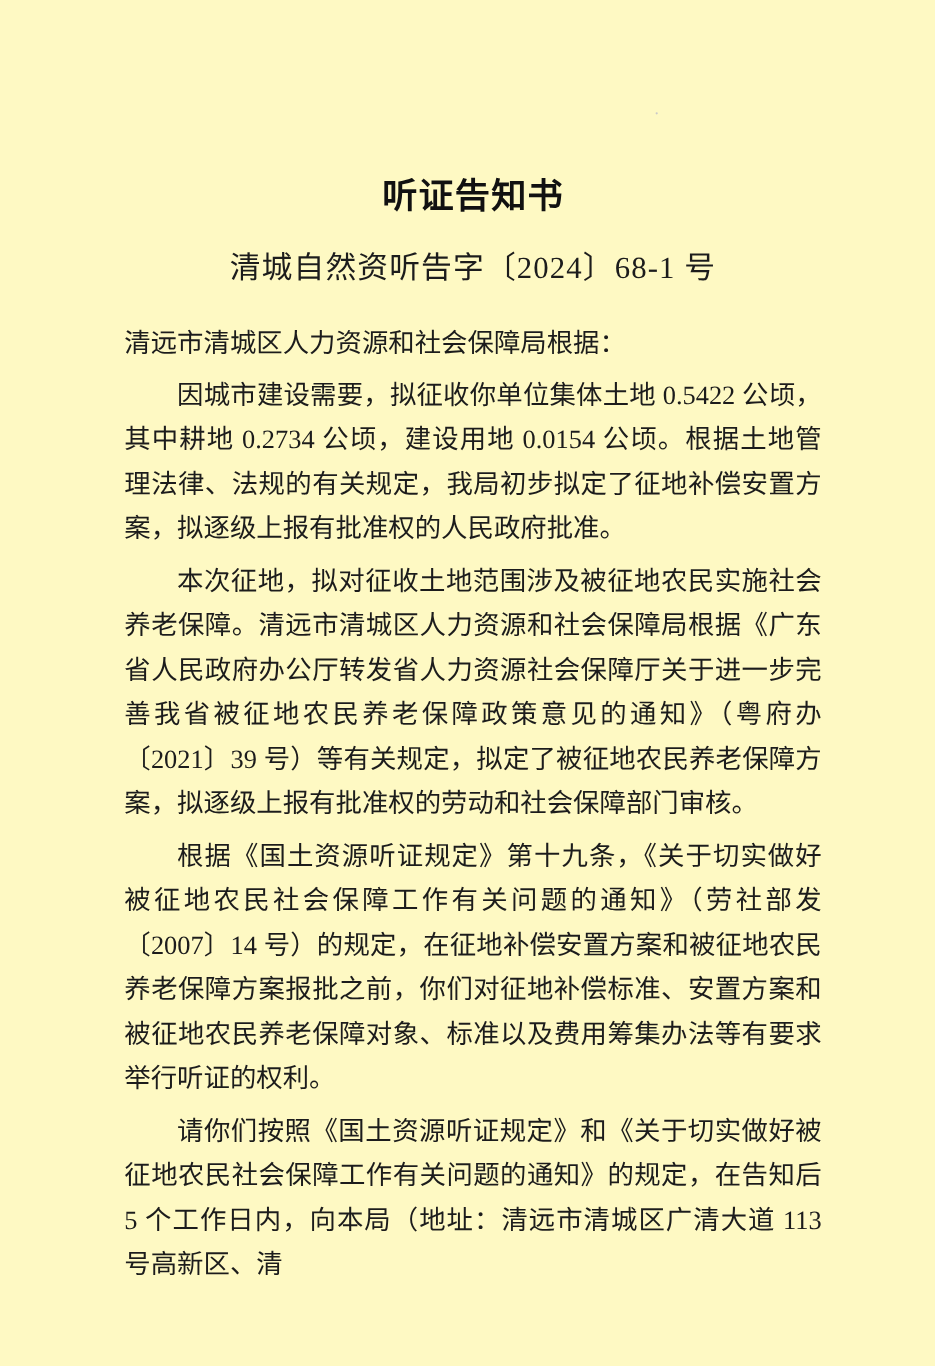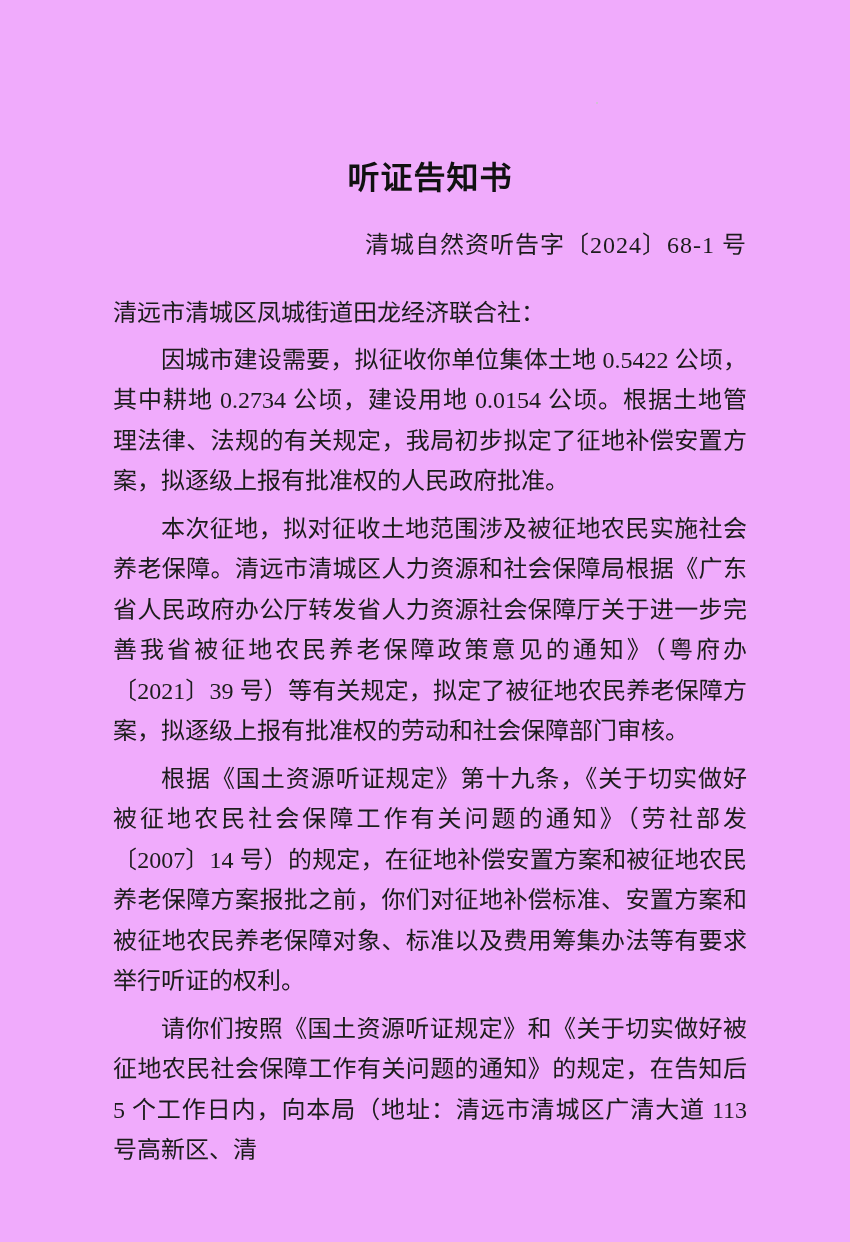--- a/index.html
+++ b/index.html
@@ -5,41 +5,41 @@
   html, body {
     margin: 0;
     padding: 0;
     background: #ffffff;
   }
   .page {
     position: relative;
     width: 850px;
     height: 1242px;
     margin: 0 auto;
-    background: #f0abfc;
+    background: #fef9c3;
     box-sizing: border-box;
     padding: 156px 103px 0 113px;
     font-family: "Liberation Serif", "DejaVu Serif", serif;
     color: #1c1c1c;
     overflow: hidden;
   }
   .doc-title {
     font-size: 32px;
     font-weight: 700;
     line-height: 44px;
     letter-spacing: 1px;
     text-align: center;
     margin: 0 0 30px 0;
     color: #111111;
   }
   .doc-number {
-    font-size: 24px;
+    font-size: 28px;
     line-height: 30px;
     letter-spacing: 1px;
-    text-align: right;
+    text-align: center;
     margin: 0 0 33px 0;
     white-space: nowrap;
     font-family: Liberation Serif, serif;
   }
   .addressee {
     font-size: 24px;
     line-height: 40.5px;
     margin: 0 0 6px 0;
   }
   .body-text p {
@@ -64,21 +64,21 @@
 </head>
 <body>
 
 <div class="page">
   <span class="speck"></span>
 
   <h1 class="doc-title">听证告知书</h1>
 
   <div class="doc-number">清城自然资听告字〔2024〕68-1 号</div>
 
-  <div class="addressee">清远市清城区凤城街道田龙经济联合社：</div>
+  <div class="addressee">清远市清城区人力资源和社会保障局根据：</div>
 
   <div class="body-text">
     <p>因城市建设需要，拟征收你单位集体土地 0.5422 公顷，其中耕地 0.2734 公顷，建设用地 0.0154 公顷。根据土地管理法律、法规的有关规定，我局初步拟定了征地补偿安置方案，拟逐级上报有批准权的人民政府批准。</p>
     <p>本次征地，拟对征收土地范围涉及被征地农民实施社会养老保障。清远市清城区人力资源和社会保障局根据《广东省人民政府办公厅转发省人力资源社会保障厅关于进一步完善我省被征地农民养老保障政策意见的通知》（粤府办〔2021〕39 号）等有关规定，拟定了被征地农民养老保障方案，拟逐级上报有批准权的劳动和社会保障部门审核。</p>
     <p>根据《国土资源听证规定》第十九条，《关于切实做好被征地农民社会保障工作有关问题的通知》（劳社部发〔2007〕14 号）的规定，在征地补偿安置方案和被征地农民养老保障方案报批之前，你们对征地补偿标准、安置方案和被征地农民养老保障对象、标准以及费用筹集办法等有要求举行听证的权利。</p>
     <p>请你们按照《国土资源听证规定》和《关于切实做好被征地农民社会保障工作有关问题的通知》的规定，在告知后 5 个工作日内，向本局（地址：清远市清城区广清大道 113 号高新区、清</p>
   </div>
 </div>
 
 </body></html>

